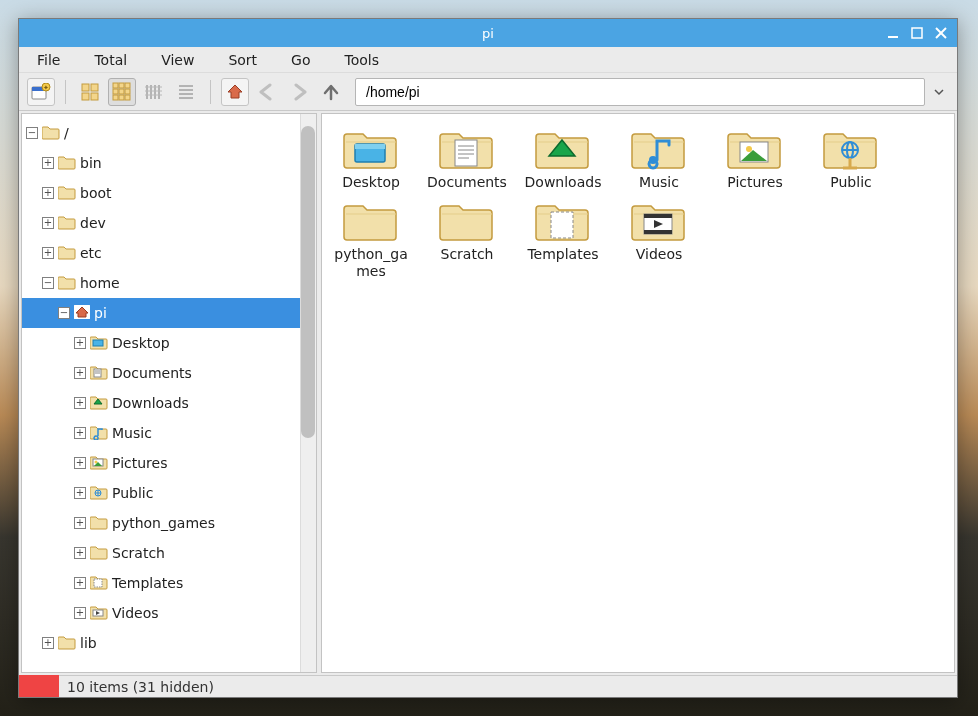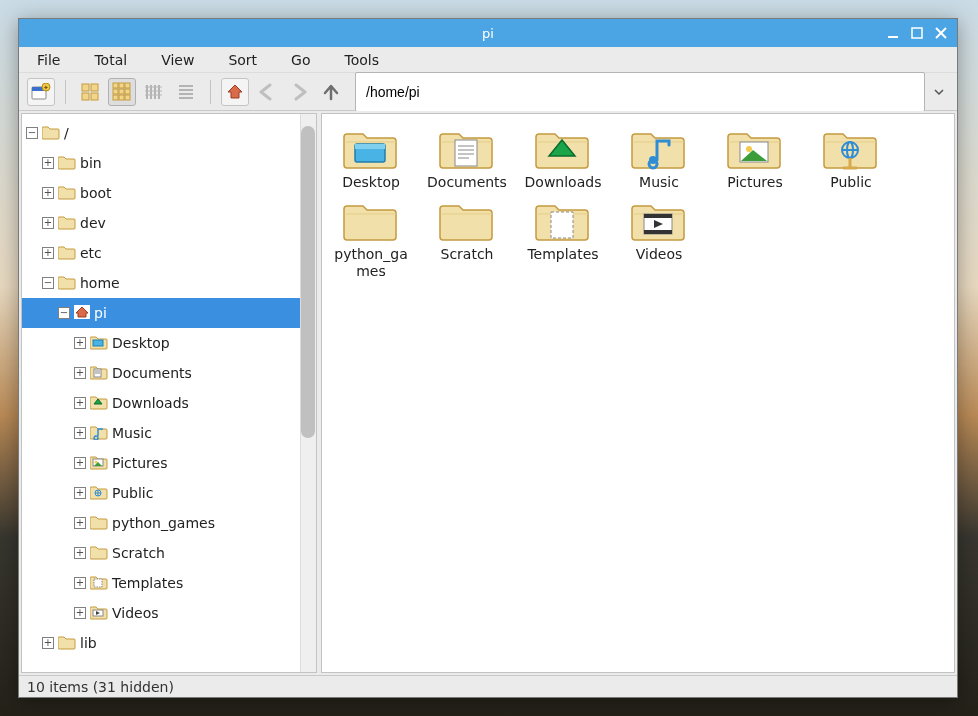--- a/index.html
+++ b/index.html
@@ -49,21 +49,21 @@
   }
   .toolbar .sep { width: 1px; height: 24px; background: #c4c4c4; margin: 0 6px; }
   .tb-button {
     width: 28px; height: 28px; display:flex; align-items:center; justify-content:center;
     border: 1px solid transparent; border-radius: 3px;
   }
   .tb-button.pressed { border: 1px solid #b0b0b0; background: #dedede; }
   .tb-button.box { border: 1px solid #c4c4c4; background: #f4f4f4; }
   .tb-button.disabled svg { opacity: 0.35; }
   .pathbox {
-    flex: 1; height: 40px; background: #fff; border: 1px solid #b5b5b5; border-radius: 2px;
+    flex: 1; height: 28px; background: #fff; border: 1px solid #b5b5b5; border-radius: 2px;
     display: flex; align-items: center; padding: 0 8px; margin-left: 6px;
   }
   .pathbox input {
     border: none; outline: none; flex: 1; font-size: 14px; background: transparent;
   }
   .pathdrop {
     width: 20px; height: 28px; display:flex; align-items:center; justify-content:center;
   }
   
   .body {
@@ -103,21 +103,21 @@
   .fld {
     width: 86px; display:flex; flex-direction:column; align-items:center;
     text-align:center; font-size:14px; cursor:default;
   }
   .fld .iconbox { width:56px; height:48px; display:flex; align-items:center; justify-content:center; }
   .fld .lbl { margin-top: 2px; line-height: 1.25; word-break: break-word; }
   
   .statusbar {
     height: 22px; background: #ebebeb; border-top: 1px solid #c9c9c9;
     display:flex; align-items:center; justify-content:space-between;
-    padding: 0 8px; font-size: 14px; color:#333;
+    padding: 0 8px; font-size: 14px; color:#333;margin-left:40px;
   }
 </style>
 </head>
 <body>
 
 <div class="window">
 
   <div class="titlebar">
     <span>pi</span>
     <div class="controls">

